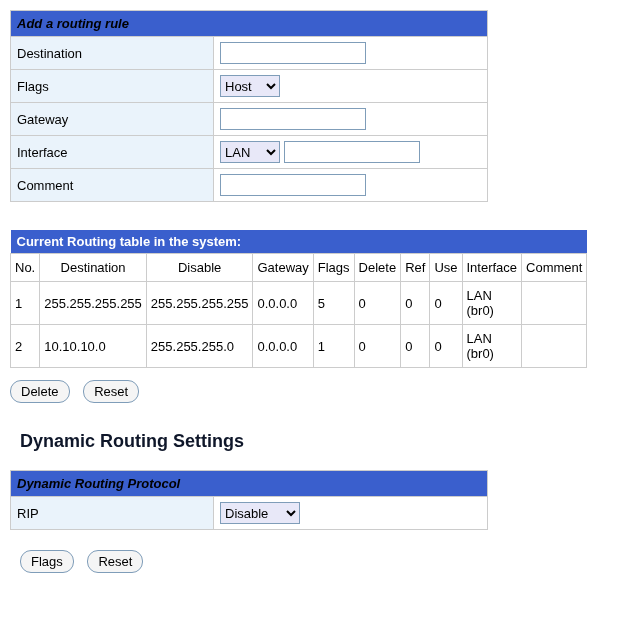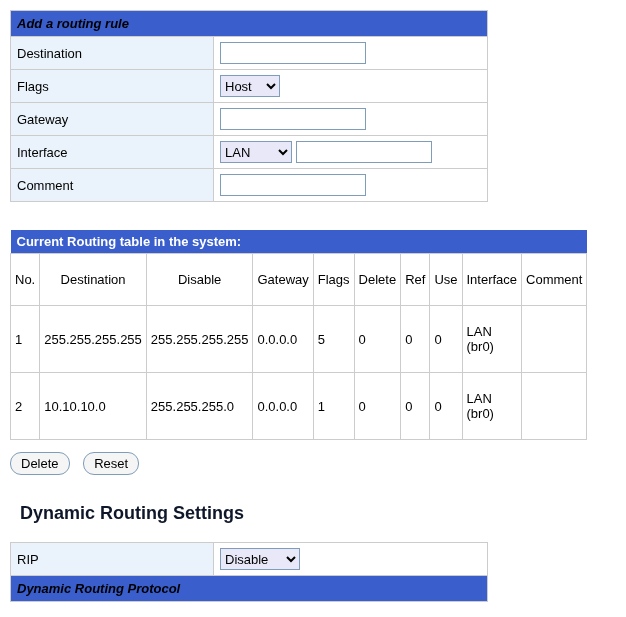--- a/index.html
+++ b/index.html
@@ -49,21 +49,21 @@
   }
   .gap {
     height: 28px;
   }
   .rt-table {
     border-collapse: collapse;
     width: 565px;
   }
   .rt-table th, .rt-table td {
     border: 1px solid #ccc;
-    padding: 18px 4px;
+    padding: 6px 4px;
     text-align: left;
     font-weight: normal;
     font-size: 13px;
   }
   .rt-table th {
     background: #fff;
     text-align: center;
   }
   .rt-header-row td {
     background: #3a5fcd;
@@ -124,21 +124,21 @@
       </select>
     </td>
   </tr>
   <tr>
     <td class="label-cell">Gateway</td>
     <td class="input-cell"><input type="text" value="" style=""></td>
   </tr>
   <tr>
     <td class="label-cell">Interface</td>
     <td class="input-cell">
-      <select style="width:72px;">
+      <select style="width:60px;">
         <option>LAN</option>
       </select>
       <input type="text" style="width: 130px;" value="">
     </td>
   </tr>
   <tr>
     <td class="label-cell">Comment</td>
     <td class="input-cell"><input type="text" value="" style=""></td>
   </tr>
 </tbody>
@@ -195,29 +195,29 @@
 <div class="btn-row">
   <button>Delete</button>
   <button>Reset</button>
 </div>
 
 <div class="page-title">Dynamic Routing Settings</div>
 
 <table class="dyn-table">
   <tbody>
       <tr>
+        <td colspan="2" class="section-header">Dynamic Routing Protocol</td>
+      </tr>
+  <tr>
     <td class="label-cell">RIP</td>
     <td>
       <select style="width:80px;">
         <option>Disable</option>
       </select>
     </td>
   </tr>
-  <tr>
-        <td colspan="2" class="section-header">Dynamic Routing Protocol</td>
-      </tr>
 </tbody>
   </table>
 
 <div class="btn-row" style="margin-top:20px; margin-left:10px;">
   <button>Flags</button>
   <button>Reset</button>
 </div>
 
 </body></html>

